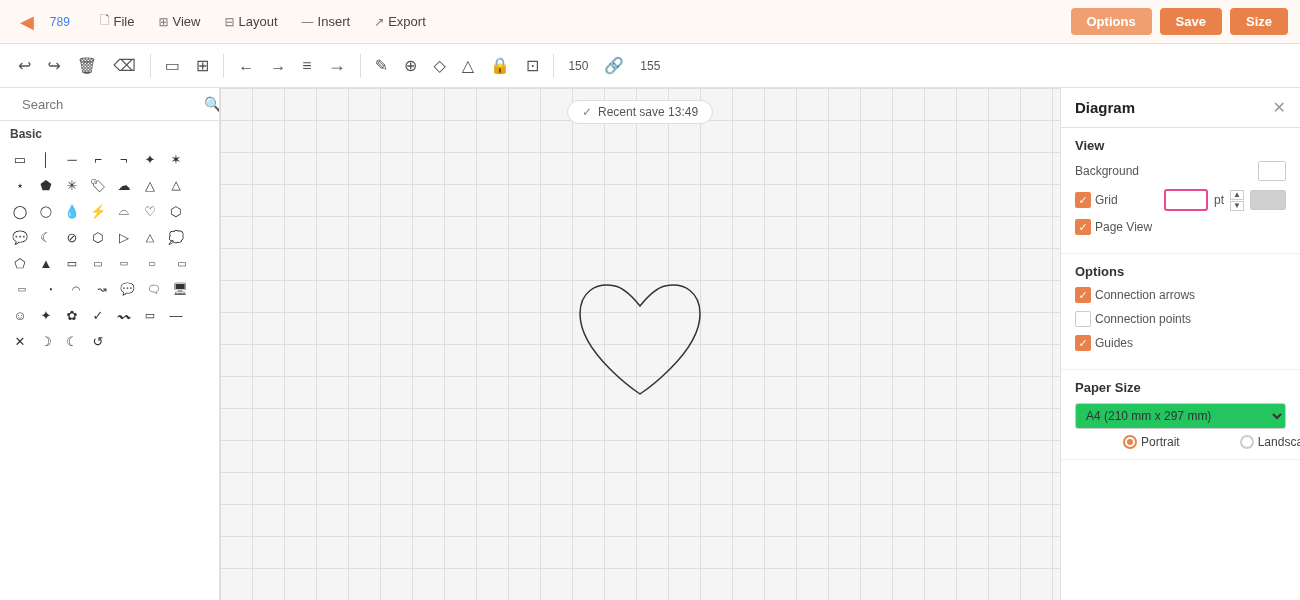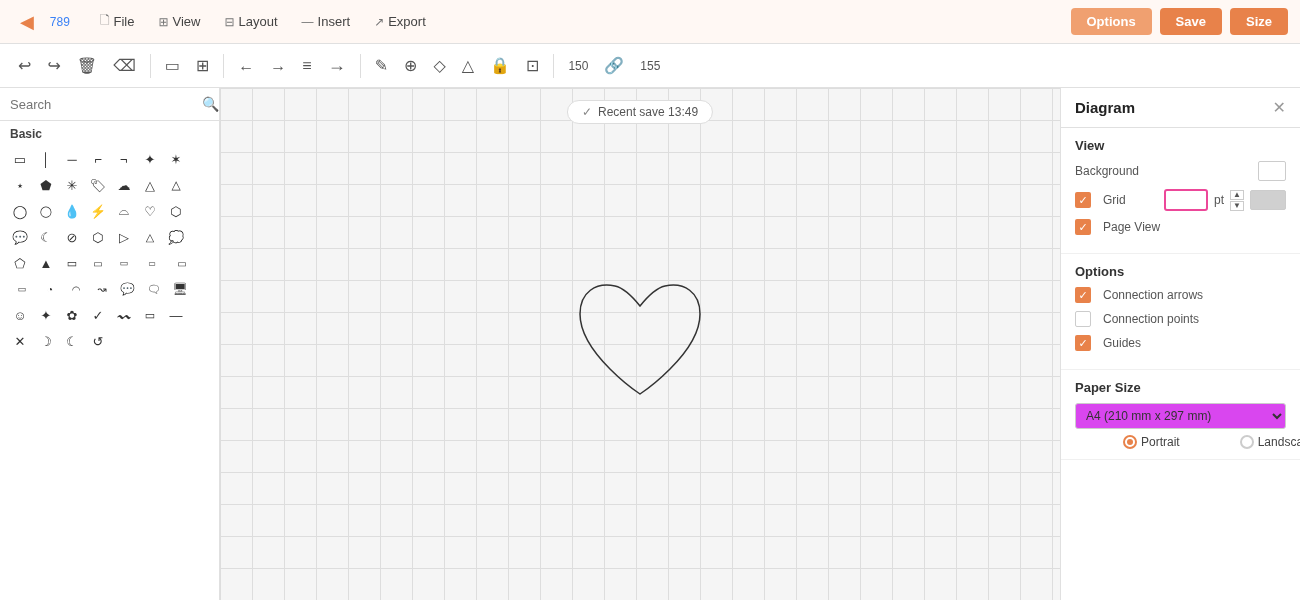--- a/index.html
+++ b/index.html
@@ -58,21 +58,21 @@
       display: flex; height: calc(600px - 88px);
     }
 
     
     #sidebar {
       width: 220px; min-width: 220px; border-right: 1px solid #e0e0e0;
       display: flex; flex-direction: column; background: #fff; overflow: hidden;
     }
     #search-box {
       display: flex; align-items: center; border-bottom: 1px solid #e0e0e0;
-      padding: 8px 10px; gap: 16px;
+      padding: 8px 22px; gap: 6px;
     }
     #search-input {
       border: none; outline: none; font-size: 13px; flex: 1; color: #666;
     }
     .search-icon { color: #999; font-size: 14px; }
     .category-label {
       font-size: 12px; color: #444; padding: 6px 10px 2px;
       font-weight: 600;
     }
     .shapes-grid {
@@ -114,21 +114,21 @@
     }
     .panel-header {
       display: flex; align-items: center; justify-content: space-between;
       padding: 10px 14px; border-bottom: 1px solid #e0e0e0;
     }
     .panel-title { font-size: 15px; font-weight: 600; color: #222; }
     .close-btn { background: none; border: none; cursor: pointer; color: #999; font-size: 16px; }
     .panel-section { padding: 10px 14px; border-bottom: 1px solid #f0f0f0; }
     .section-title { font-size: 13px; font-weight: 600; color: #333; margin-bottom: 8px; }
     .prop-row {
-      display: flex; align-items: center; margin-bottom: 8px; gap: 12px;
+      display: flex; align-items: center; margin-bottom: 8px; gap: 4px;
     }
     .prop-label { font-size: 12px; color: #555; flex: 1; }
     .color-box {
       width: 28px; height: 20px; border: 1px solid #ccc; border-radius: 2px;
       background: #fff; cursor: pointer;
     }
     .checkbox-orange {
       width: 16px; height: 16px; background: #e8824a; border: none;
       border-radius: 2px; display: flex; align-items: center;
       justify-content: center; color: #fff; font-size: 11px; cursor: pointer;
@@ -154,21 +154,21 @@
       font-size: 8px; cursor: pointer; display: flex; align-items: center;
       justify-content: center; color: #555;
     }
     .grid-color-box {
       width: 36px; height: 20px; border: 1px solid #ccc; border-radius: 2px;
       background: #d0d0d0; cursor: pointer;
     }
     .paper-select {
       width: 100%; padding: 4px 6px; font-size: 12px;
       border: 1px solid #ccc; border-radius: 3px; color: #333;
-      background: #d946ef; cursor: pointer;
+      background: #22c55e; cursor: pointer;
     }
     .orientation-row {
       display: flex; align-items: center; gap: 12px; margin-top: 6px;
     }
     .radio-label {
       display: flex; align-items: center; gap: 4px; font-size: 12px; color: #444; cursor: pointer; padding-left: 48px;
     }
     .radio-orange {
       width: 14px; height: 14px; border-radius: 50%; border: 2px solid #e8824a;
       background: #fff; display: flex; align-items: center; justify-content: center;

